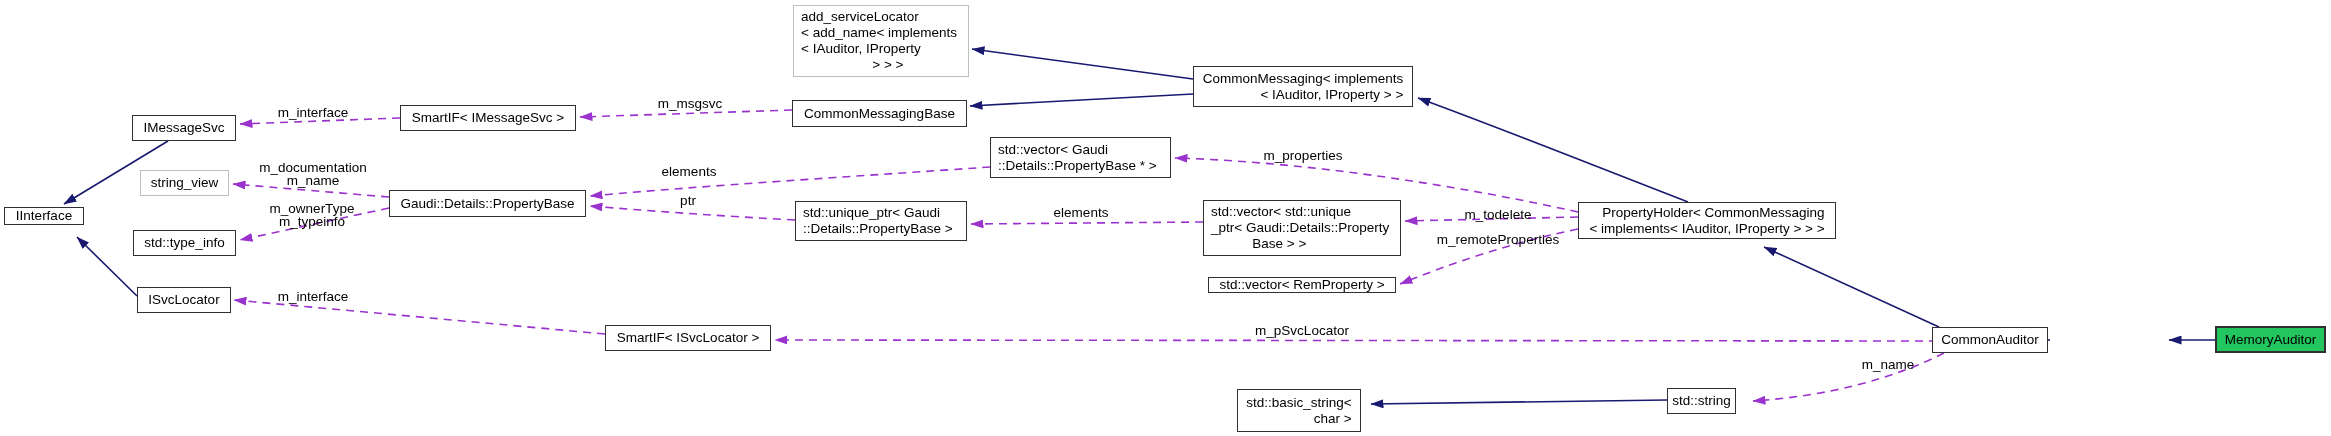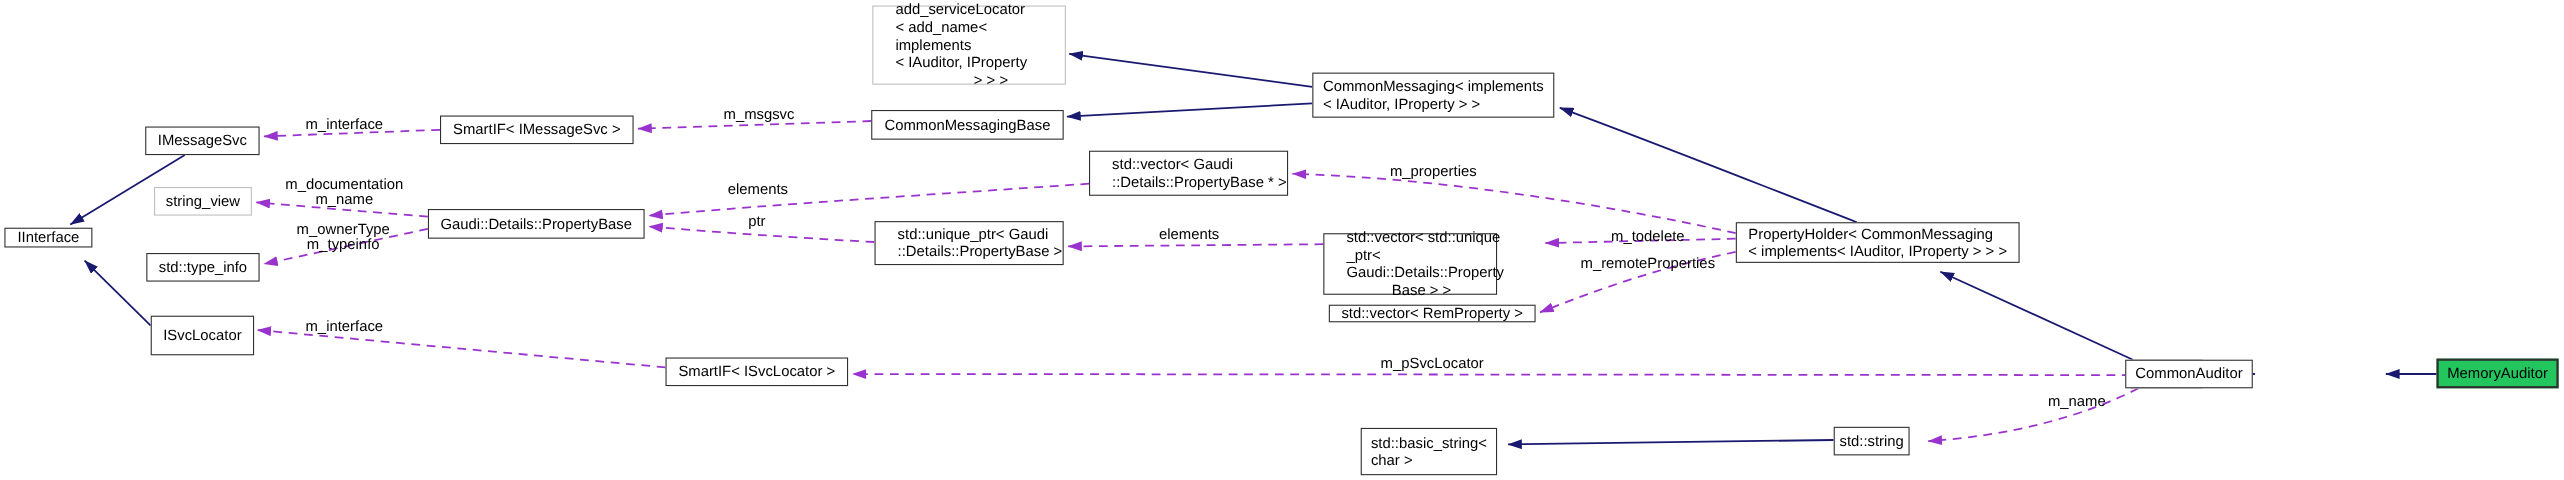--- a/index.html
+++ b/index.html
@@ -2,22 +2,22 @@
 <html><head>
 <meta charset="utf-8">
 <style>
   html,body{margin:0;padding:0;background:#ffffff;}
   body{position:relative;width:2331px;height:436px;overflow:hidden;
        font-family:"Liberation Sans","DejaVu Sans",sans-serif;color:#000;}
   #edges{position:absolute;left:0;top:0;width:2331px;height:436px;}
   .node{position:absolute;background:#fff;border:1.4px solid #303030;
         display:flex;align-items:center;justify-content:center;
         font-size:13.5px;line-height:16px;white-space:pre-wrap;
-        box-sizing:border-box;text-align:left;z-index:2;}
-  .node.left{justify-content:flex-start;text-align:left;padding-left:20px;}
+        box-sizing:border-box;text-align:right;z-index:2;}
+  .node.left{justify-content:flex-start;text-align:left;padding-left:7px;}
   .node.external{border-color:#bfbfbf;}
   .node.current{background:#22c55e;border-width:2px;}
   .elabel{position:absolute;font-size:13.5px;line-height:13px;color:#000;
           text-align:center;transform:translateX(-50%);white-space:pre;z-index:3;}
 </style>
 </head>
 <body>
 
 <svg id="edges" width="2331" height="436" viewBox="0 0 2331 436" xmlns="http://www.w3.org/2000/svg">
   <defs>
@@ -55,35 +55,35 @@
     <path d="M1937,341 L775,340" marker-end="url(#arrow-dash)"></path>
     <path d="M605,334 L234,300" marker-end="url(#arrow-dash)"></path>
     <path d="M1944,353 C1895,378 1830,396 1753,401" marker-end="url(#arrow-dash)"></path>
   </g>
 </svg>
 
 <div class="node" style="left:4px;top:207px;width:80px;height:18px">IInterface</div>
 <div class="node" style="left:132px;top:115px;width:104px;height:26px">IMessageSvc</div>
 <div class="node external" style="left:140px;top:170px;width:89px;height:26px">string_view</div>
 <div class="node" style="left:133px;top:230px;width:103px;height:26px">std::type_info</div>
-<div class="node" style="left:137px;top:287px;width:94px;height:36px">ISvcLocator</div>
+<div class="node" style="left:137px;top:287px;width:94px;height:26px">ISvcLocator</div>
 <div class="node" style="left:400px;top:105px;width:176px;height:26px">SmartIF&lt; IMessageSvc &gt;</div>
 <div class="node" style="left:389px;top:190px;width:197px;height:27px">Gaudi::Details::PropertyBase</div>
 <div class="node external left" style="left:793px;top:5px;width:176px;height:72px">add_serviceLocator
 &lt; add_name&lt; implements
 &lt; IAuditor, IProperty
                    &gt; &gt; &gt;</div>
 <div class="node" style="left:792px;top:100px;width:175px;height:27px">CommonMessagingBase</div>
 <div class="node" style="left:1193px;top:66px;width:220px;height:41px">CommonMessaging&lt; implements
 &lt; IAuditor, IProperty &gt; &gt;</div>
 <div class="node left" style="left:990px;top:137px;width:181px;height:41px">std::vector&lt; Gaudi
 ::Details::PropertyBase * &gt;</div>
 <div class="node left" style="left:795px;top:201px;width:172px;height:40px">std::unique_ptr&lt; Gaudi
 ::Details::PropertyBase &gt;</div>
-<div class="node left" style="left:1203px;top:212px;width:158px;height:56px">std::vector&lt; std::unique
+<div class="node left" style="left:1203px;top:200px;width:198px;height:56px">std::vector&lt; std::unique
 _ptr&lt; Gaudi::Details::Property
            Base &gt; &gt;</div>
 <div class="node" style="left:1208px;top:277px;width:188px;height:16px">std::vector&lt; RemProperty &gt;</div>
 <div class="node" style="left:1578px;top:202px;width:258px;height:37px">PropertyHolder&lt; CommonMessaging
 &lt; implements&lt; IAuditor, IProperty &gt; &gt; &gt;</div>
 <div class="node" style="left:605px;top:325px;width:166px;height:26px">SmartIF&lt; ISvcLocator &gt;</div>
 <div class="node" style="left:1937px;top:327px;width:65px;height:26px">Auditor</div>
 <div class="node" style="left:1932px;top:327px;width:116px;height:26px">CommonAuditor</div>
 <div class="node current" style="left:2215px;top:326px;width:111px;height:27px">MemoryAuditor</div>
 <div class="node" style="left:1237px;top:389px;width:124px;height:43px">std::basic_string&lt;

